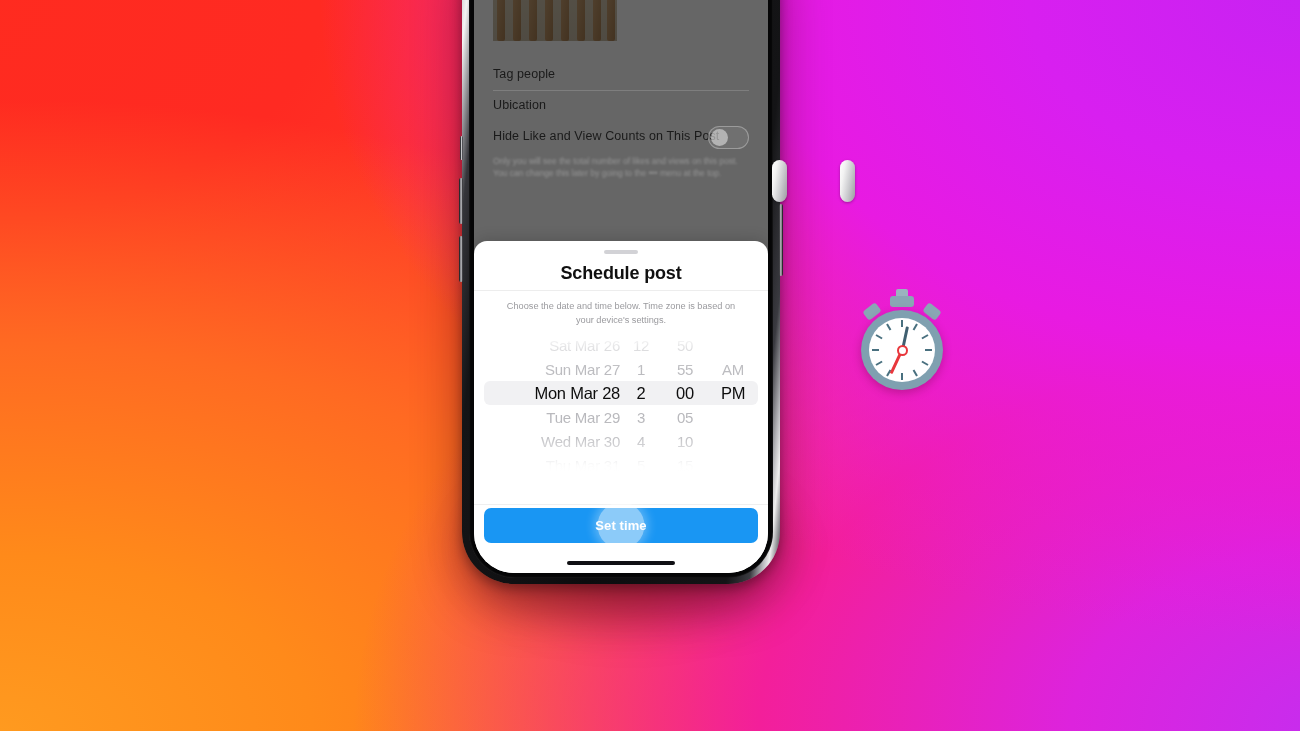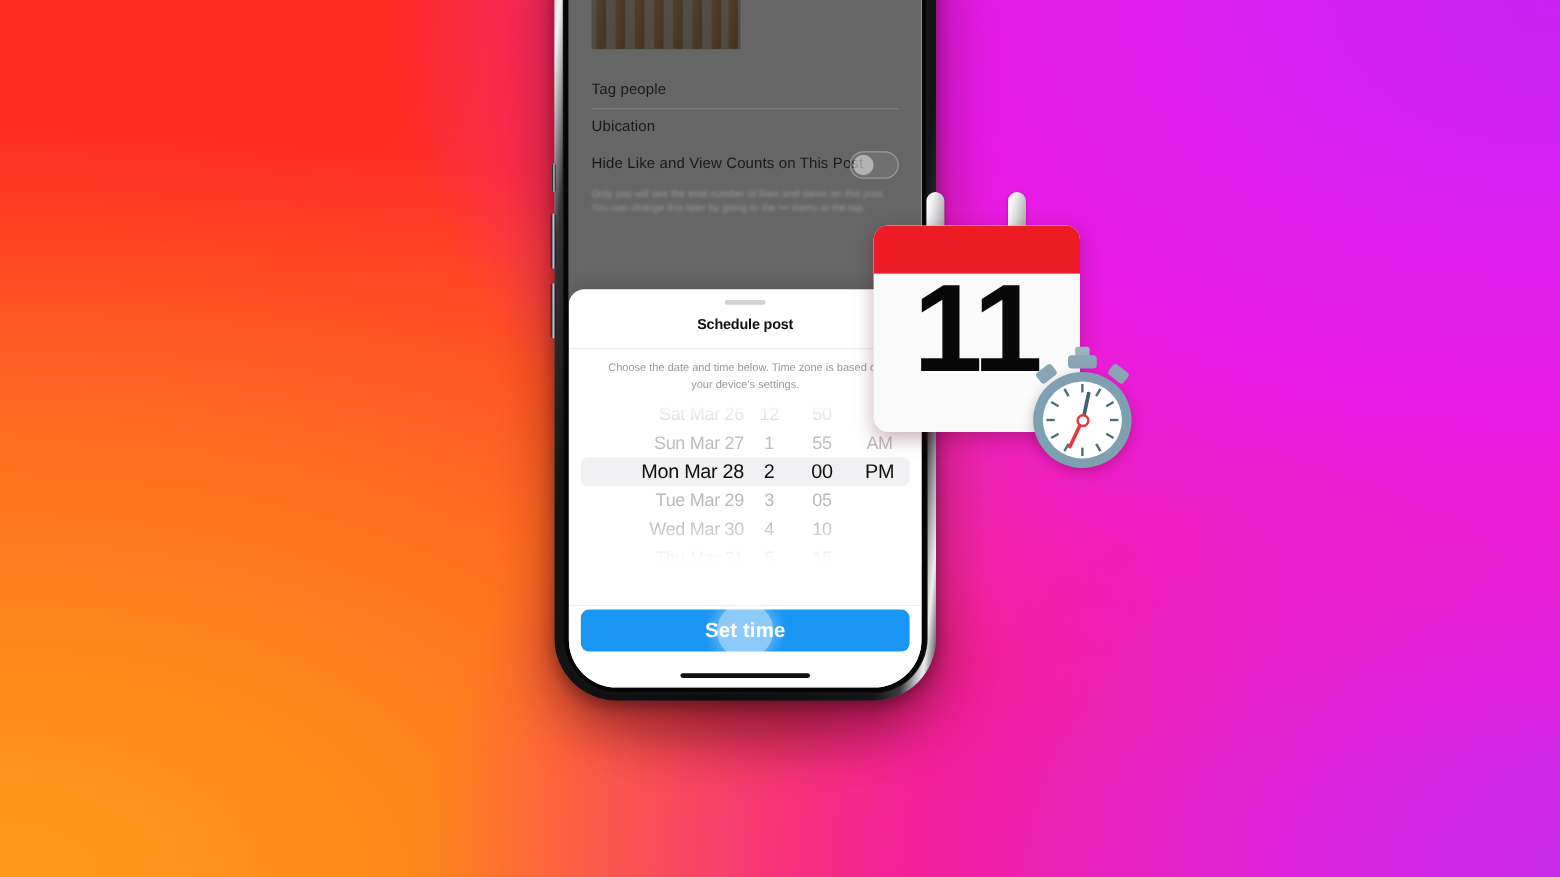--- a/index.html
+++ b/index.html
@@ -160,21 +160,21 @@
     left: 50%; top: 9px;
     transform: translateX(-50%);
     width: 34px; height: 3.5px;
     border-radius: 2px;
     background: #d2d2d6;
   }
   .sheet-title {
     position: absolute;
     left: 0; right: 0; top: 22px;
     text-align: center;
-    font-size: 12px;
+    font-size: 18px;
     font-weight: 700;
     color: #101010;
     letter-spacing: -.15px;
   }
   .sheet-divider {
     position: absolute;
     left: 0; right: 0; top: 49px;
     height: 1px;
     background: #ededed;
   }
@@ -251,21 +251,21 @@
   }
   .cta {
     position: absolute;
     left: 10px; right: 10px;
     bottom: 30px;
     height: 35px;
     border: none;
     border-radius: 7px;
     background: #1996f3;
     color: #ffffff;
-    font-size: 17px;
+    font-size: 13px;
     font-weight: 700;
     font-family: "Liberation Sans", sans-serif;
     cursor: pointer;
     letter-spacing: .1px;
   }
   .tap-indicator {
     position: absolute;
     left: 50%;
     bottom: 24px;
     transform: translateX(-50%);
@@ -564,24 +564,20 @@
       </div>
 
     </div>
   </div>
 
   <div id="emoji-cluster">
 
     <div class="ring ring-1"></div>
     <div class="ring ring-2"></div>
 
-    <div class="cal">
-      <div class="cal-header"></div>
-      <div class="cal-day">11</div>
-    </div>
 
     <div class="stopwatch">
       <div class="sw-crown2"></div>
       <div class="sw-crown"></div>
       <div class="sw-ear l"></div>
       <div class="sw-ear r"></div>
       <div class="sw-body">
         <div class="sw-face">
           <div id="sw-ticks">
               <div class="sw-tick" style="transform: rotate(0deg);"></div>

